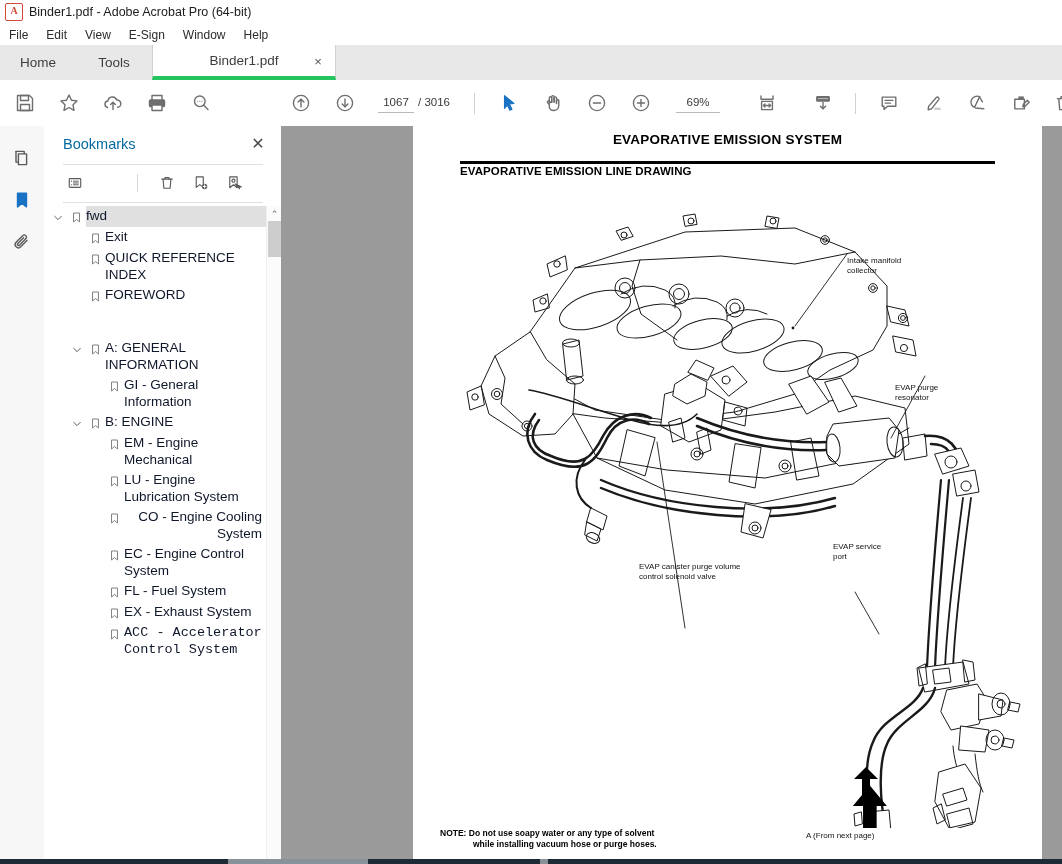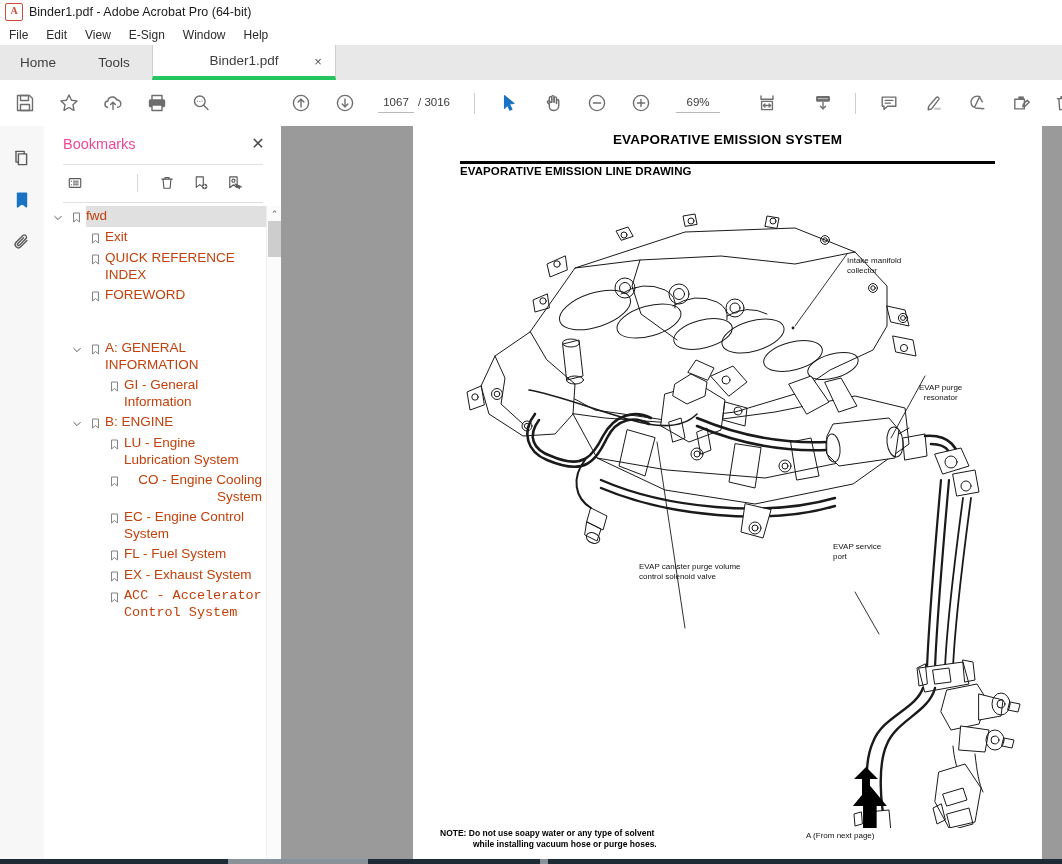--- a/index.html
+++ b/index.html
@@ -101,21 +101,21 @@
 
   
   .bmpanel{
     position:absolute;left:44px;top:126px;width:237px;height:738px;
     background:#ffffff;border-right:1px solid #dcdcdc;
   }
   .bmhead{
     position:absolute;left:0;top:0;width:237px;height:40px;
   }
   .bmtitle{
-    position:absolute;left:19px;top:10px;font-size:14.5px;color:#ec4899;
+    position:absolute;left:19px;top:10px;font-size:14.5px;color:#0369a1;
   }
   .bmclose{
     position:absolute;right:14px;top:9px;width:18px;height:18px;
     font-size:16px;line-height:18px;text-align:center;color:#4a4a4a;
   }
   .bmrule{position:absolute;left:19px;width:200px;height:1px;background:#e0e0e0;}
   .bmtools{position:absolute;left:0;top:41px;width:237px;height:32px;}
   .bmtool{
     position:absolute;top:3px;width:26px;height:26px;
     display:flex;align-items:center;justify-content:center;
@@ -125,21 +125,21 @@
   .bmtree{
     position:absolute;left:0;top:80px;width:222px;height:658px;
     overflow:hidden;
   }
   .bmrow{position:relative;display:flex;align-items:flex-start;min-height:21px;}
   .bmrow .twisty{
     width:16px;flex:0 0 16px;padding-top:6px;display:flex;justify-content:center;
   }
   .bmrow .bmicon{width:20px;flex:0 0 20px;padding-top:4px;display:flex;justify-content:center;}
   .bmrow .bmlabel{
-    font-size:13.5px;color:#c2410c;line-height:16.5px;padding-top:2px;
+    font-size:13.5px;color:#0f172a;line-height:16.5px;padding-top:2px;
     padding-right:4px;padding-bottom:2px;
   }
   .bmrow.selected .bmlabel{background:#e0e0e0;flex:1;}
 
   
   .bmscroll{
     position:absolute;left:222px;top:80px;width:15px;height:758px;background:#fbfbfb;
     border-left:1px solid #efefef;
   }
   .sbarrow{
@@ -514,20 +514,29 @@
           </div>
           <div class="bmlabel">B: ENGINE</div>
         </div>
         <div class="bmrow" style="padding-left: 44px;">
           <div class="twisty"></div>
           <div class="bmicon">
             <svg viewBox="0 0 22 22" style="width:13px;height:15px;" fill="none" stroke="#7a7a7a" stroke-width="1.6" stroke-linejoin="round">
               <path d="M6 3.4h10v15.2l-5-4.2-5 4.2z"></path>
             </svg>
           </div>
+          <div class="bmlabel">EM - Engine Mechanical</div>
+        </div>
+        <div class="bmrow" style="padding-left: 44px;">
+          <div class="twisty"></div>
+          <div class="bmicon">
+            <svg viewBox="0 0 22 22" style="width:13px;height:15px;" fill="none" stroke="#7a7a7a" stroke-width="1.6" stroke-linejoin="round">
+              <path d="M6 3.4h10v15.2l-5-4.2-5 4.2z"></path>
+            </svg>
+          </div>
           <div class="bmlabel">LU - Engine Lubrication System</div>
         </div>
         <div class="bmrow" style="padding-left: 44px; text-align: right;">
           <div class="twisty"></div>
           <div class="bmicon">
             <svg viewBox="0 0 22 22" style="width:13px;height:15px;" fill="none" stroke="#7a7a7a" stroke-width="1.6" stroke-linejoin="round">
               <path d="M6 3.4h10v15.2l-5-4.2-5 4.2z"></path>
             </svg>
           </div>
           <div class="bmlabel">CO - Engine Cooling System</div>
@@ -756,21 +765,21 @@
 
         <path d="M443 660 l0 -26 -12 0 20 -24 20 24 -12 0 0 26z" fill="#000000" stroke="none" transform="translate(-8,-16) scale(0.85) translate(70,100)"></path>
       </svg>
 
       <svg style="position:absolute;left:438px;top:640px;width:30px;height:32px;" viewBox="0 0 30 32">
         <path d="M11 31 L11 13 L3 13 L15 1 L27 13 L19 13 L19 31 Z" fill="#000000"></path>
       </svg>
 
       <div class="callout" style="left:434px;top:130px;">Intake manifold
 collector</div>
-      <div class="callout" style="left:506px;top:257px;text-align:center;">EVAP purge
+      <div class="callout" style="left:482px;top:257px;">EVAP purge
 resonator</div>
       <div class="callout" style="left:420px;top:416px;">EVAP service
 port</div>
       <div class="callout" style="left:226px;top:436px;">EVAP canister purge volume
 control solenoid valve</div>
 
       <div class="note">
         <span>NOTE: Do not use soapy water or any type of solvent</span>
         <span class="ind">while installing vacuum hose or purge hoses.</span>
       </div>

